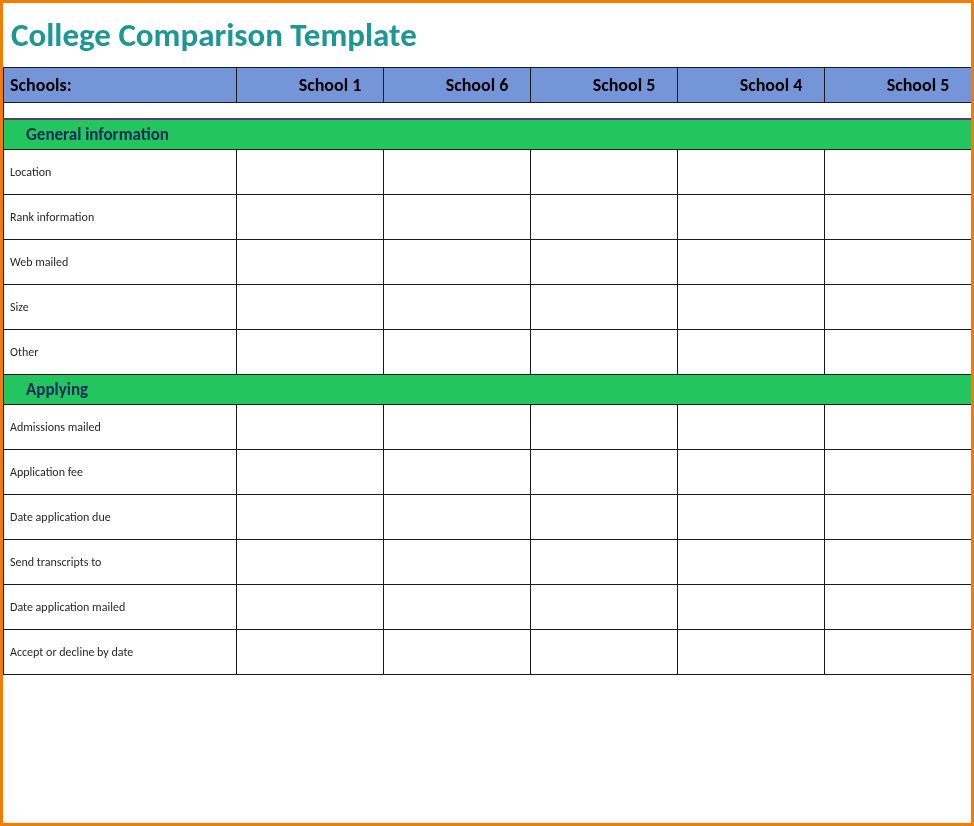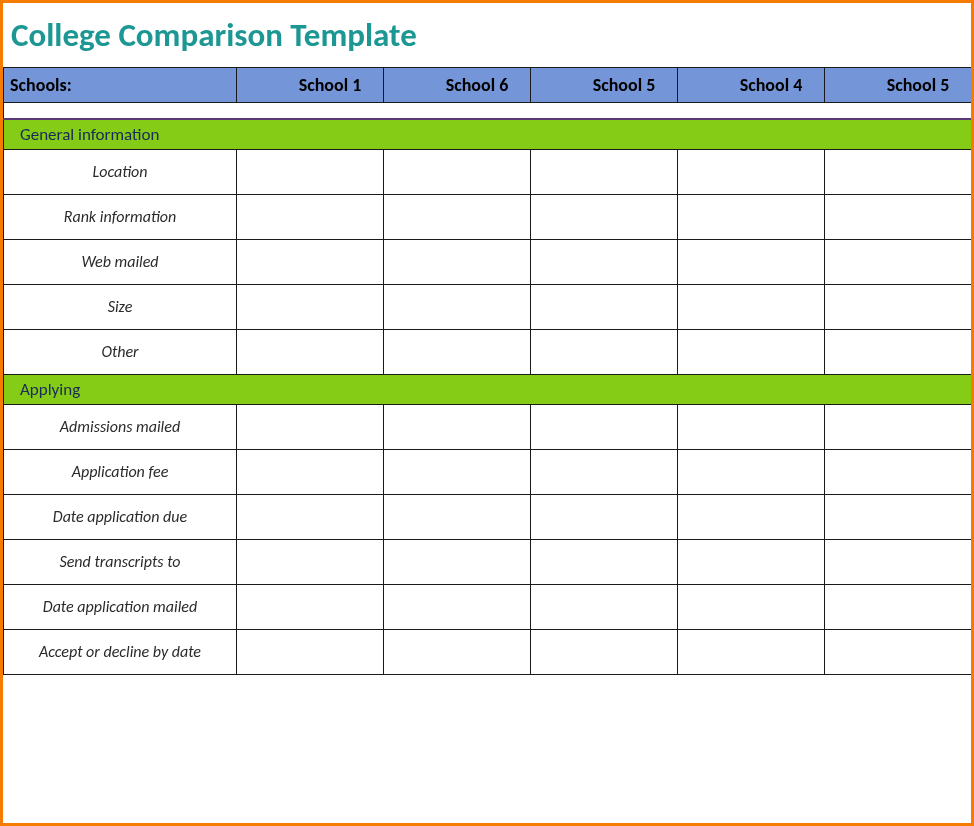--- a/index.html
+++ b/index.html
@@ -49,38 +49,37 @@
   .header-row th.col { width: 147px; padding-left: 44px; }
   .spacer-row td {
     height: 16px;
     border-left: 1px solid #1a1a1a;
     border-right: 1px solid #1a1a1a;
     border-top: 1px solid #1a1a1a;
     border-bottom: 2px solid #5a3a78;
     background: #fff;
   }
   .section-row td {
-    background: #84cc16;
+    background: #22c55e;
     color: #1a2a5a;
-    font-weight: normal;
-    padding: 4px 16px;
+    font-weight: bold;
+    padding: 4px 22px;
     font-size: 17px;
     border: 1px solid #1a1a1a;
   }
   .data-row td {
     height: 45px;
     padding: 0 6px;
     color: #2a2a2a;
     background: #fff;
   }
   .data-row td.label {
-    text-align: center;
-    font-size: 16px;
+    text-align: left;
+    font-size: 12px;
     vertical-align: middle;
-    font-style: italic;
   }
 </style>
 </head>
 <body>
 
 <div class="frame">
   <div class="title">College Comparison Template</div>
 
   <table>
     <colgroup>

